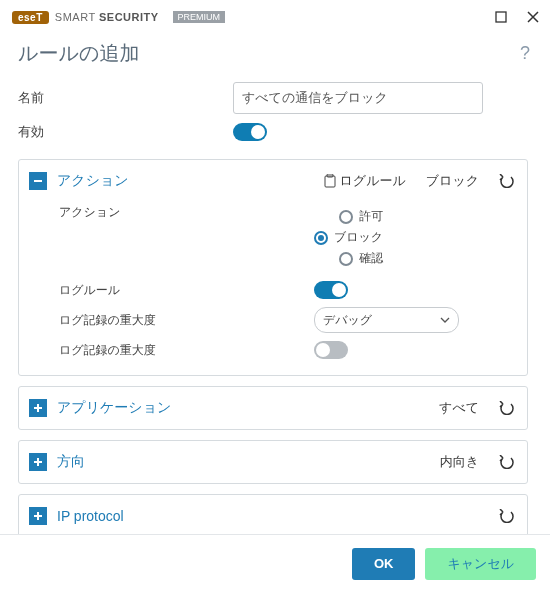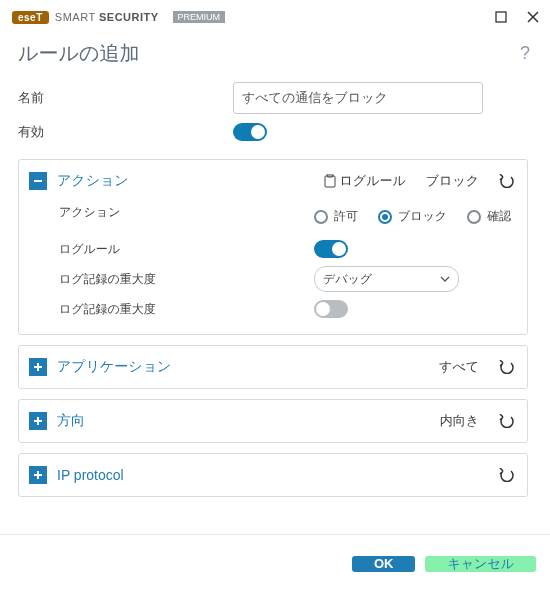--- a/index.html
+++ b/index.html
@@ -31,29 +31,29 @@
   .scroll::-webkit-scrollbar-thumb { background: #c3c8cc; border-radius: 4px; }
   .panel { border: 1px solid #d6dbdf; border-radius: 3px; margin-bottom: 10px; background: #fff; }
   .panel-header { display: flex; align-items: center; height: 42px; padding: 0 12px 0 10px; gap: 10px; }
   .expcol { width: 18px; height: 18px; background: #1f7cb5; display: flex; align-items: center; justify-content: center; cursor: pointer; flex-shrink: 0; }
   .panel-title { color: #1f7cb5; font-size: 14px; flex: 1; }
   .panel-summary { display: flex; align-items: center; gap: 20px; color: #3a3a3a; font-size: 13px; }
   .summary-item { display: flex; align-items: center; gap: 4px; }
   .revert { width: 26px; display: flex; justify-content: flex-end; cursor: pointer; color: #333; }
   .panel-body { padding: 2px 14px 10px 40px; }
   .panel-body .row { min-height: 30px; }
-  .radios { display: flex; flex-direction: row; gap: 20px; padding: 4px 0 8px 0; align-items: flex-end; }
+  .radios { display: flex; flex-direction: column; gap: 4px; padding: 4px 0 8px 0; align-items: flex-end; }
   .radio-row { display: flex; align-items: center; gap: 6px; font-size: 12px; color: #444; }
   .radio { width: 14px; height: 14px; border: 2px solid #7f8a94; border-radius: 50%; display: inline-flex; align-items: center; justify-content: center; cursor: pointer; }
   .radio.sel { border-color: #1f7cb5; }
   .radio.sel .dot { width: 6px; height: 6px; background: #1f7cb5; border-radius: 50%; }
   .select { width: 145px; height: 26px; border: 1px solid #c8ccd0; border-radius: 12px; display: flex; align-items: center; padding: 0 8px; font-size: 12px; color: #444; cursor: pointer; justify-content: space-between; }
   .body-label { width: 255px; font-size: 12px; color: #444; }
   .footer { height: 58px; border-top: 1px solid #e3e6e9; display: flex; align-items: center; justify-content: flex-end; gap: 10px; padding: 0 14px; }
-  .btn { height: 16px; padding: 0 22px; border-radius: 3px; font-size: 13px; cursor: pointer; display: flex; align-items: center; }
+  .btn { height: 32px; padding: 0 22px; border-radius: 3px; font-size: 13px; cursor: pointer; display: flex; align-items: center; }
   .btn-primary { background: #1f7cb5; color: #fff; font-weight: 600; }
   .btn-secondary { background: #86efac; color: #1f7cb5; }
   svg { display: block; }
 </style>
 </head>
 <body>
 
 <div class="titlebar">
   <div class="brand">
     <span class="brand-eset">eseT</span>

